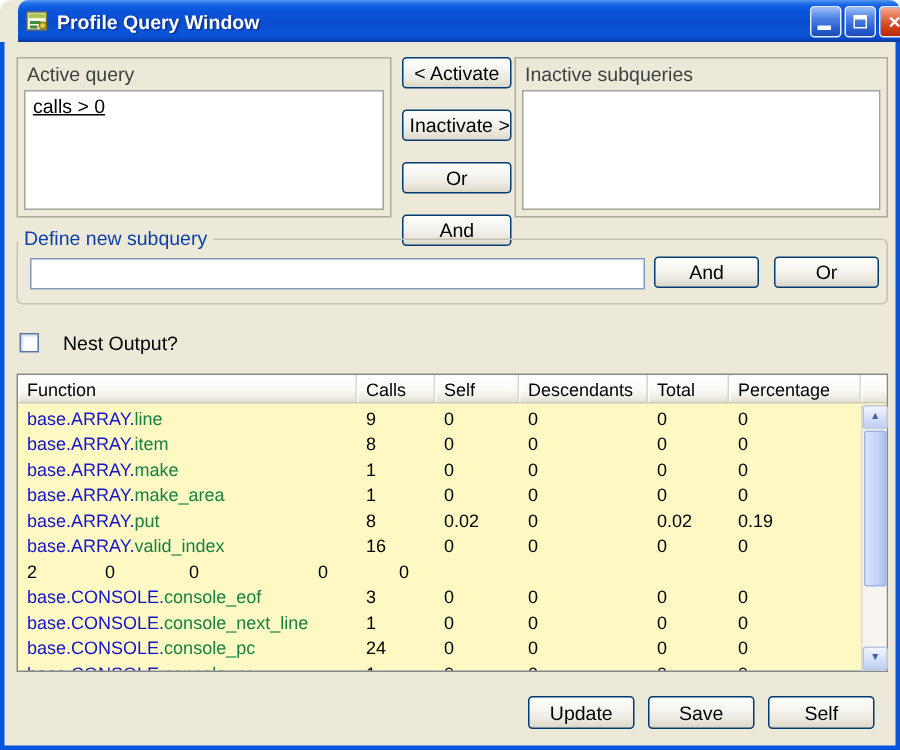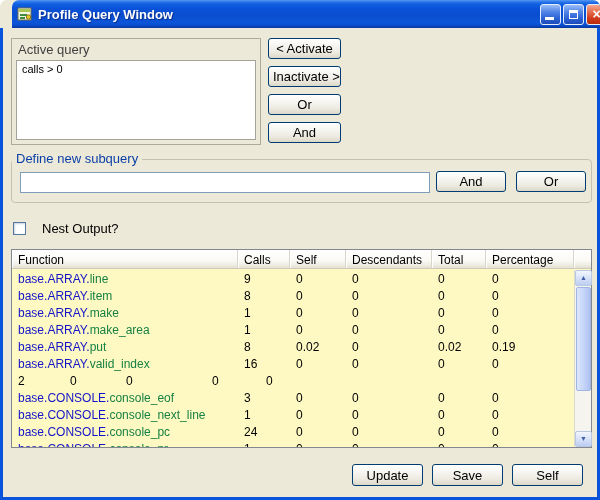--- a/index.html
+++ b/index.html
@@ -20,24 +20,24 @@
   .glyph-max{position:absolute;left:5px;top:5px;width:9px;height:9px;border:1px solid #fff;border-top-width:3px;}
   .glyph-close{position:absolute;left:0;top:0;width:100%;height:100%;color:#fff;font-size:14px;font-weight:bold;line-height:19px;text-align:center;}
 
   
   .window-body{position:absolute;left:0;top:28px;width:600px;height:472px;background:#ECE9D8;
     border:3px solid #0855DD;border-top:none;}
 
   
   .frame{position:absolute;border:1px solid #ADAB9C;background:#ECE9D8;}
   .frame-label{font-size:13px;color:#404040;padding:3px 6px 1px 6px;white-space:nowrap;}
-  .frame-list{position:absolute;left:4px;right:4px;top:21px;bottom:4px;background:#fff;border:1px solid #A5A399;font-size:11px;overflow:hidden;}
+  .frame-list{position:absolute;left:4px;right:4px;top:21px;bottom:4px;background:#fff;border:1px solid #A5A399;font-size:13px;overflow:hidden;text-decoration:underline;}
   .query-item{padding:2px 5px;}
 
-  .mid-col{position:absolute;display:flex;flex-direction:column;gap:7px;}
+  .mid-col{position:absolute;display:flex;flex-direction:column;gap:14px;}
   .xp-btn{font-size:13px;color:#000;border:1px solid #003C74;border-radius:3px;height:21px;cursor:default;
     background:linear-gradient(180deg,#FFFFFF 0%,#F5F4EF 40%,#EDEAE1 70%,#DCD8C8 100%);
     box-shadow:inset 0 1px 0 #fff;padding:0 4px;white-space:nowrap;}
 
   
   .groupbox{position:absolute;border:1px solid #C5C2B2;border-radius:4px;}
   .groupbox-label{position:absolute;top:-9px;left:0;background:#ECE9D8;padding:0 4px;font-size:13px;color:#0B3FA8;white-space:nowrap;}
   .text-input{position:absolute;height:21px;border:1px solid #7F9DB9;background:#fff;font-size:13px;padding:2px 4px;}
 
   
@@ -107,20 +107,24 @@
       </div>
     </div>
 
     <div class="mid-col" style="left:265px;top:10px;width:73px;">
       <button class="xp-btn">&lt; Activate</button>
       <button class="xp-btn">Inactivate &gt;</button>
       <button class="xp-btn">Or</button>
       <button class="xp-btn">And</button>
     </div>
 
+    <div class="frame" style="left:340px;top:10px;width:249px;height:107px;">
+      <div class="frame-label">Inactive subqueries</div>
+      <div class="frame-list"></div>
+    </div>
 
     <div class="groupbox" style="left:8px;top:131px;width:581px;height:44px;">
       <span class="groupbox-label">Define new subquery</span>
       <input class="text-input" style="left: 8px; top: 12px; width: 410px;" value="">
       <button class="xp-btn" style="position:absolute;left:424px;top:11px;width:70px;">And</button>
       <button class="xp-btn" style="position:absolute;left:504px;top:11px;width:70px;">Or</button>
     </div>
 
     <div class="checkbox-row" style="left:10px;top:193px;">
       <span class="checkbox"></span>

